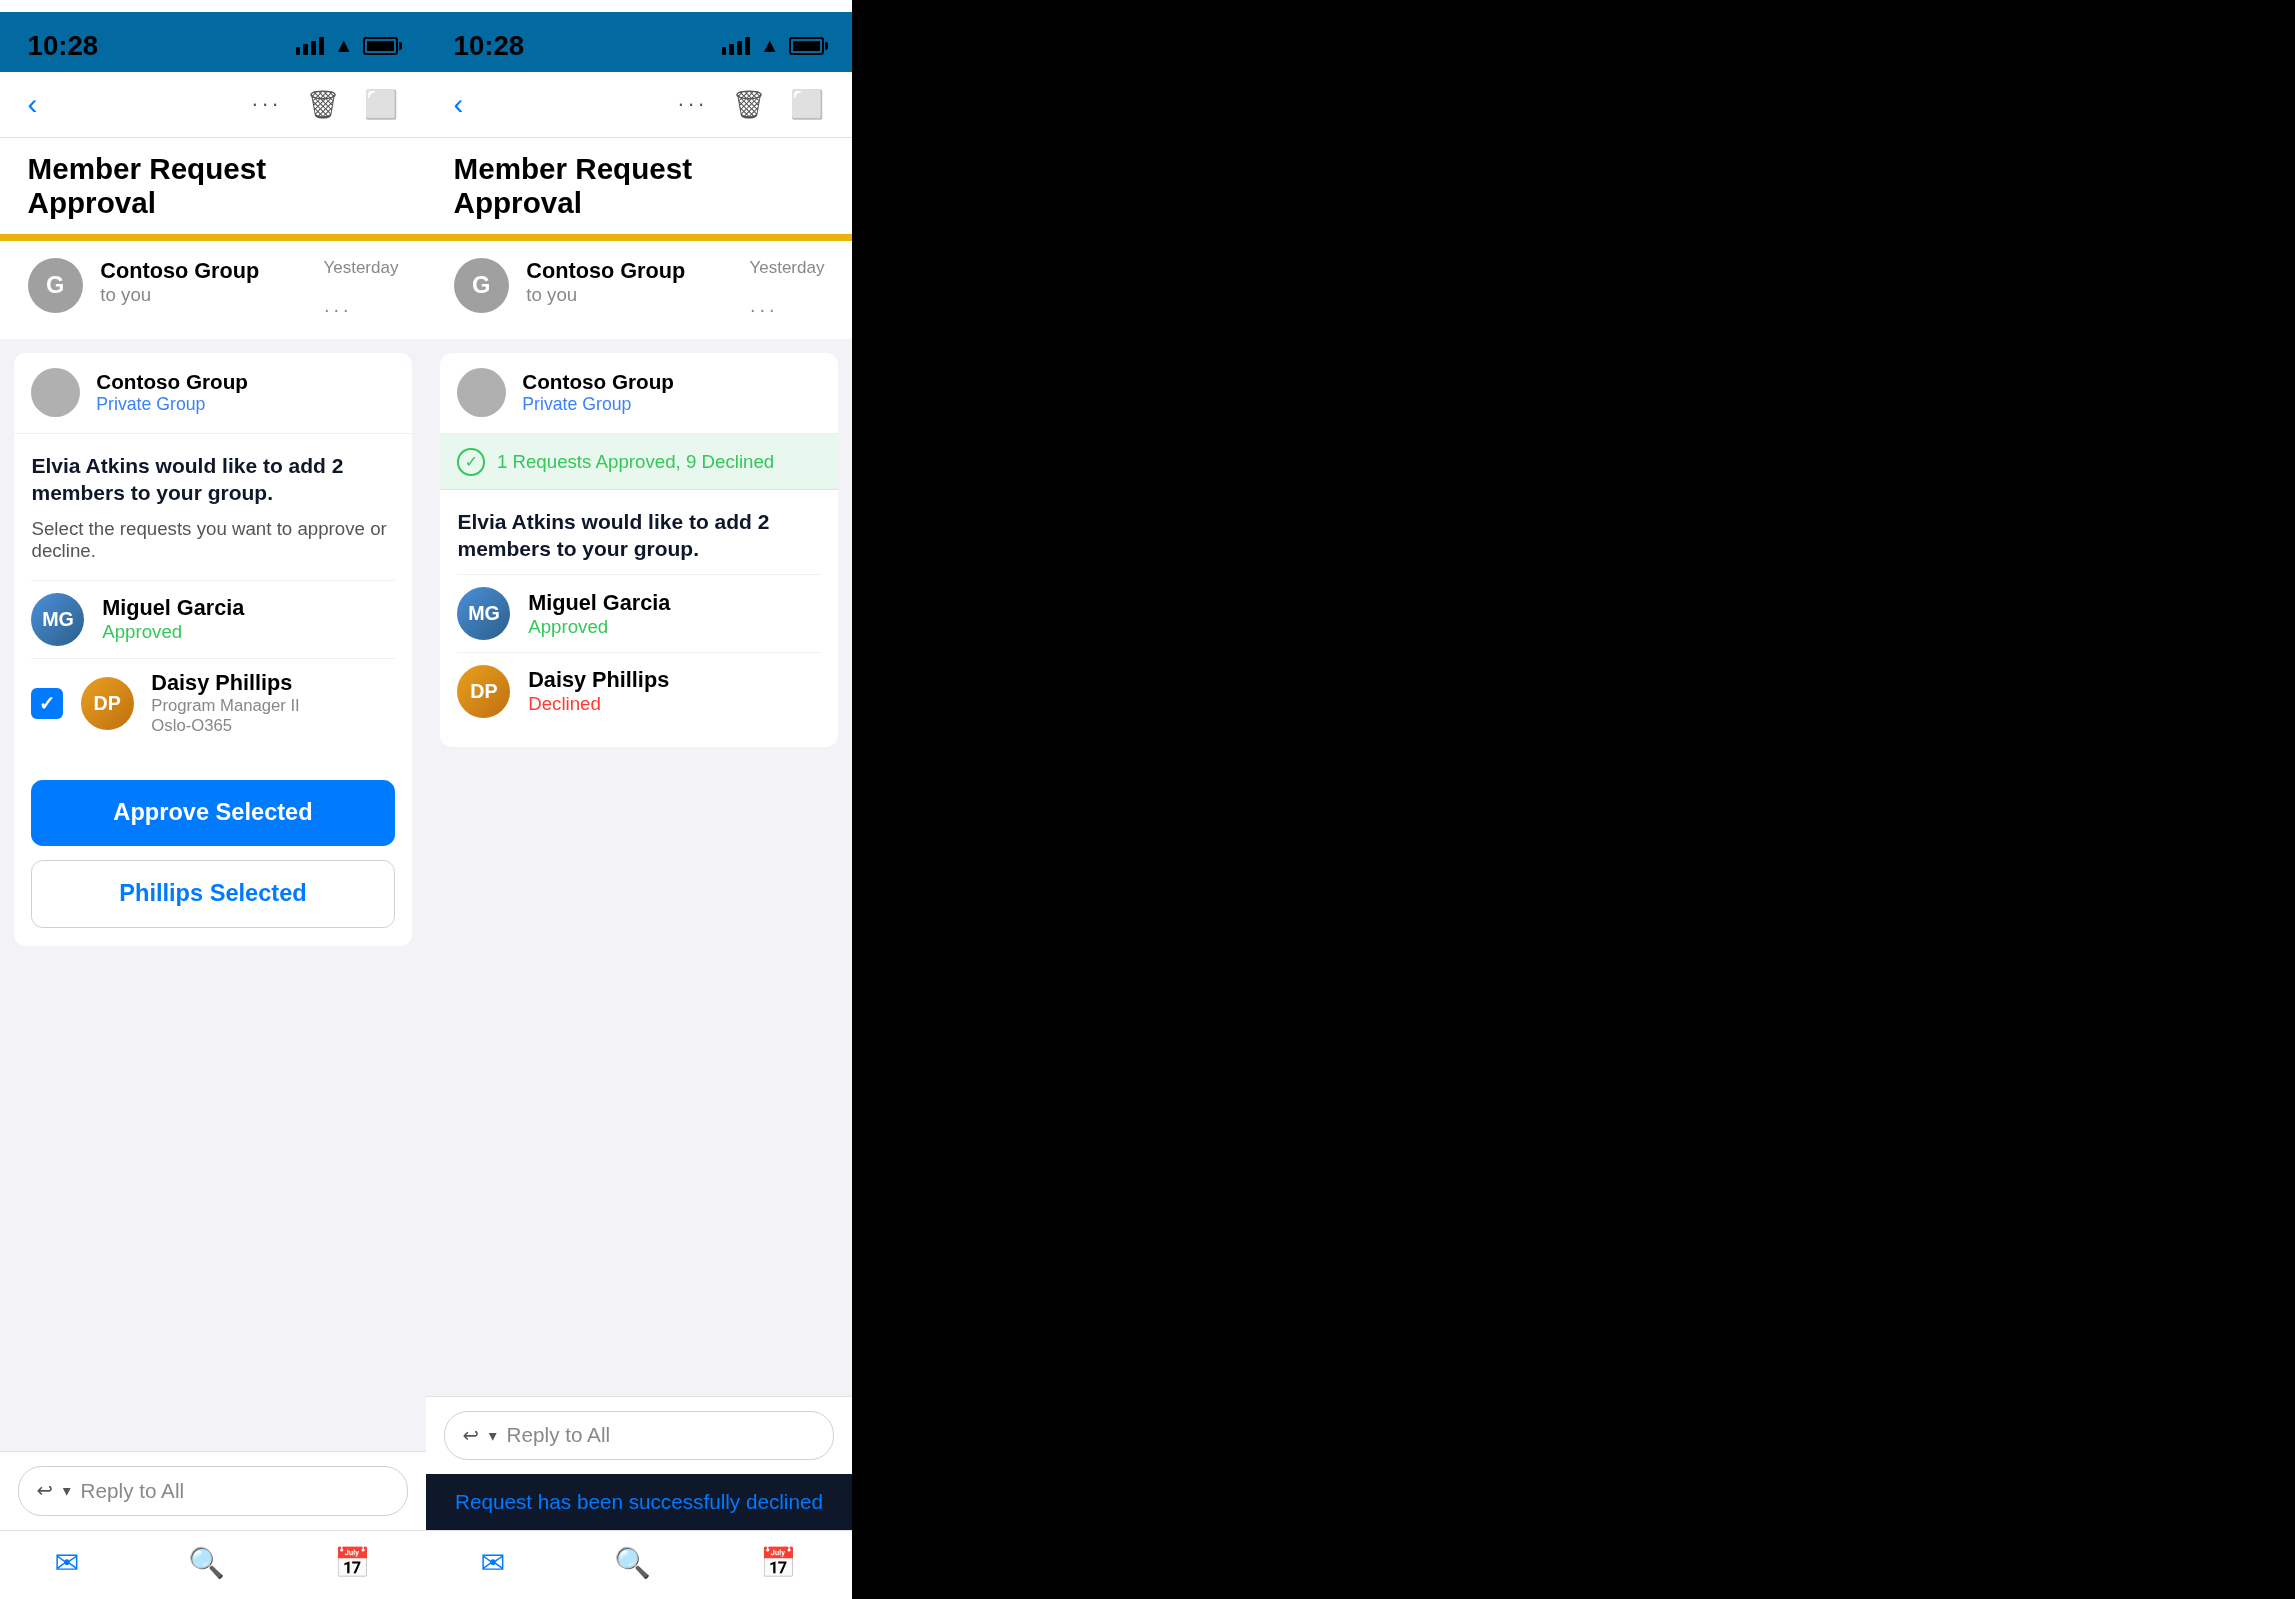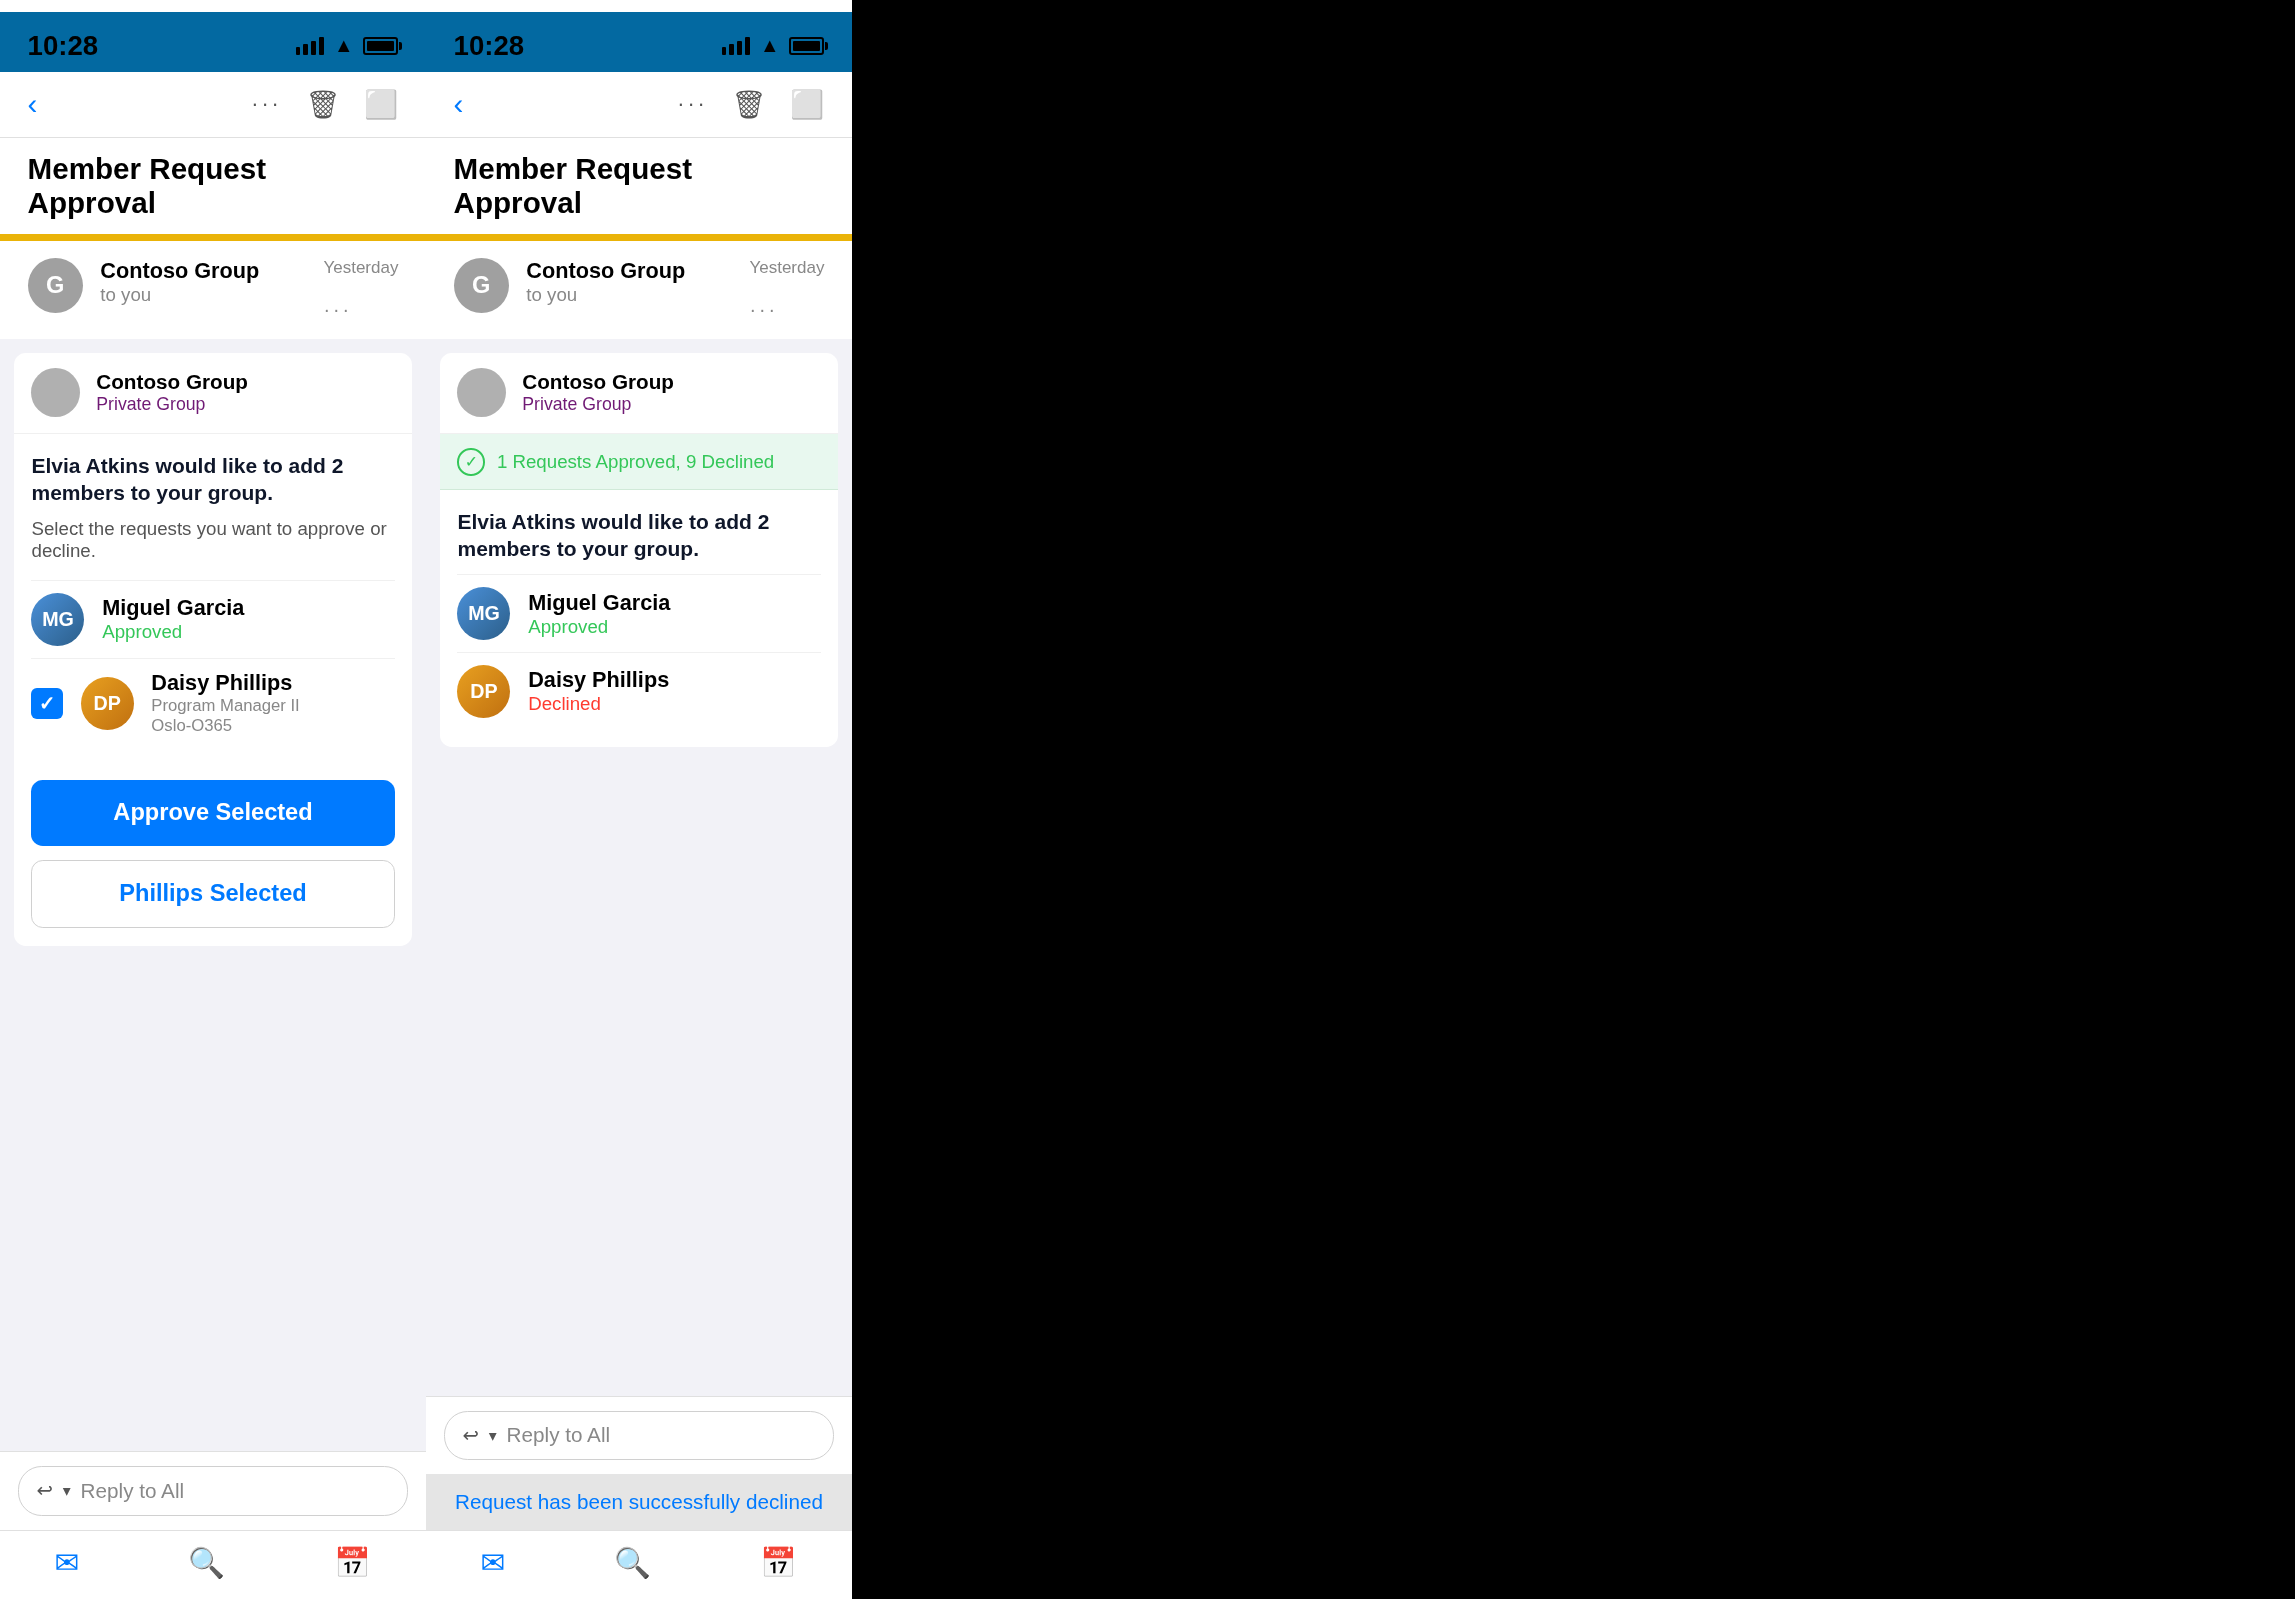--- a/index.html
+++ b/index.html
@@ -206,21 +206,21 @@
       background: #b0b0b0;
       flex-shrink: 0;
     }
     .group-info .group-name {
       font-size: 20.7px;
       font-weight: 600;
       color: #000;
     }
     .group-info .group-type {
       font-size: 17.7px;
-      color: #701a75;
+      color: #3b82f6;
     }
 
     
     .success-banner {
       display: flex;
       align-items: center;
       gap: 11.8px;
       padding: 13.8px 17.7px;
       background: #e8f8ef;
       border-bottom: 1px solid #d0ead8;
@@ -366,21 +366,21 @@
       color: #555;
     }
     .reply-label {
       font-size: 20.7px;
       color: #888;
       flex: 1;
     }
 
     
     .toast-bar {
-      background: #e5e5e5;
+      background: #0f172a;
       padding: 15.8px 27.6px;
       text-align: center;
     }
     .toast-text {
       font-size: 20.7px;
       color: #007aff;
       font-weight: 500;
     }
 
     

